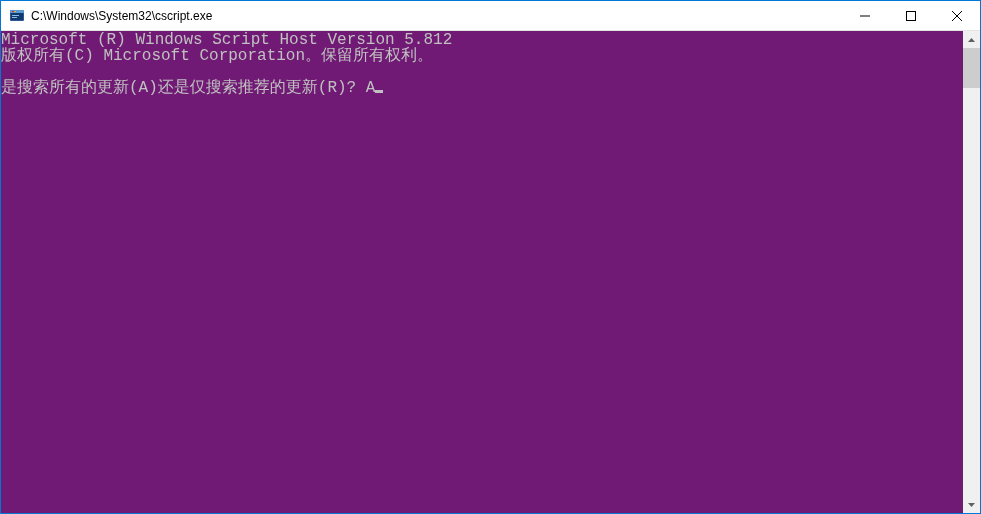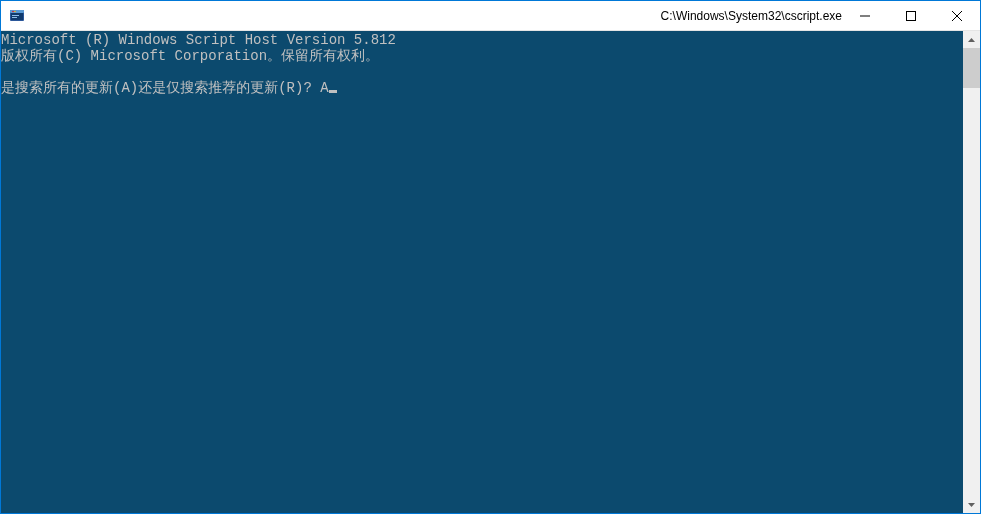--- a/index.html
+++ b/index.html
@@ -23,21 +23,20 @@
       display: flex;
       flex-direction: column;
     }
     .titlebar {
       height: 30px;
       background: #fff;
       display: flex;
       align-items: center;
       border-bottom: 1px solid #e5e5e5;
       flex-shrink: 0;
-      text-align: right;
     }
     .titlebar-icon {
       width: 16px;
       height: 16px;
       margin-left: 8px;
       margin-right: 6px;
       flex-shrink: 0;
     }
     .titlebar-title {
       flex: 1;
@@ -62,24 +61,24 @@
       cursor: pointer;
     }
     .console-area {
       flex: 1;
       display: flex;
       background: #000;
       overflow: hidden;
     }
     .console-content {
       flex: 1;
-      background: #0c4a6e;
+      background: #701a75;
       color: #c0c0c0;
       font-family: "NSimSun", "SimSun", "Consolas", "Courier New", monospace;
-      font-size: 14px;
+      font-size: 16px;
       line-height: 16px;
       padding: 1px 8px 0 0;
       white-space: pre;
       overflow: hidden;
       letter-spacing: 0;
     }
     .scrollbar {
       width: 17px;
       background: #f0f0f0;
       display: flex;

